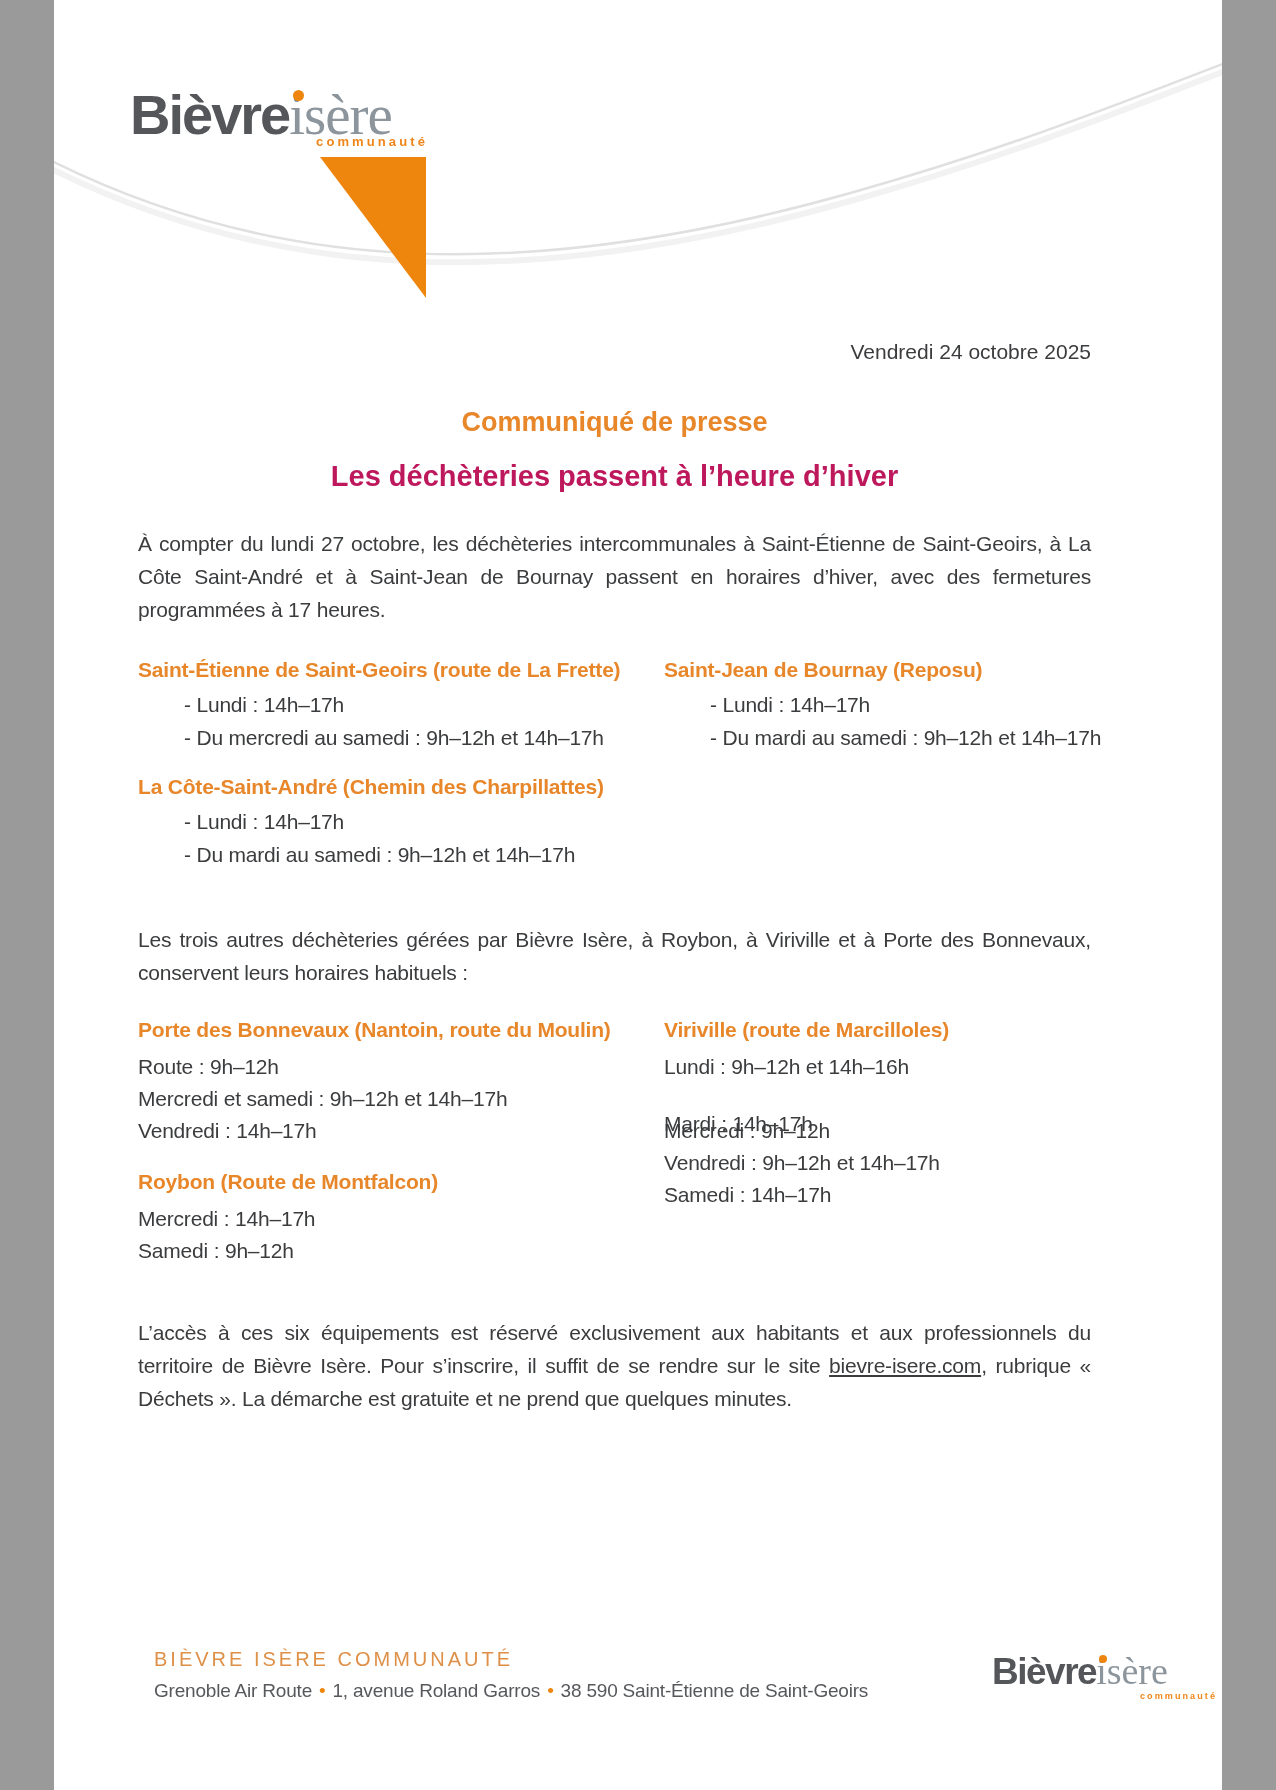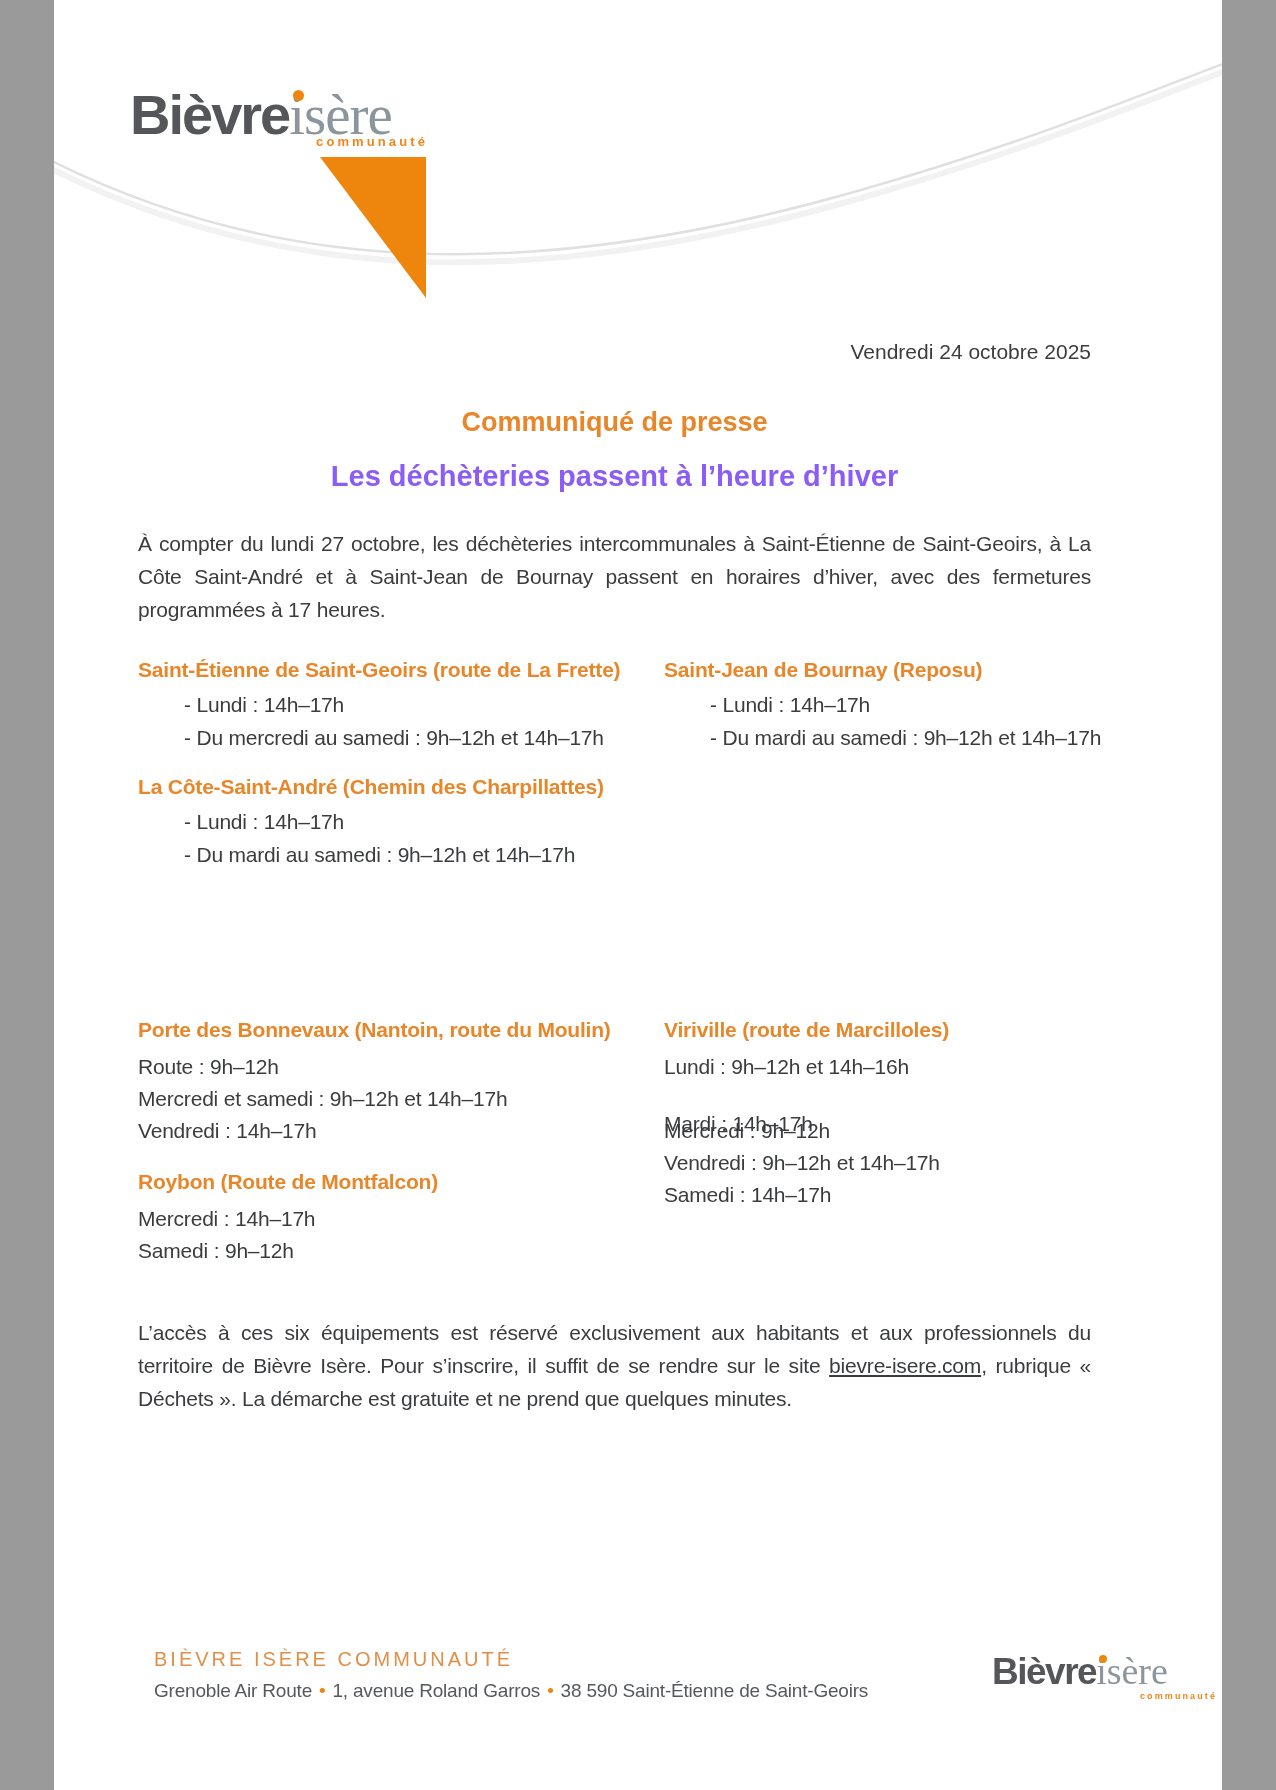--- a/index.html
+++ b/index.html
@@ -21,21 +21,21 @@
   .logo .b2{position:relative;font-family:"Liberation Serif", serif;font-size:57px;color:#8c959c;letter-spacing:-1px;}
   .logo .idot{position:absolute;left:4px;top:7px;width:11px;height:11px;border-radius:50%;background:#ee860d;}
   .logo-comm{left:262px;top:134px;width:112px;text-align:right;font-size:13px;font-weight:bold;color:#f08519;letter-spacing:3.1px;}
   .triangle{left:266px;top:157px;width:106px;height:141px;background:#ee860d;
     clip-path:polygon(0 0,100% 0,100% 100%);}
 
   
   .col-block{left:84px;width:953px;}
   .date{top:340px;text-align:right;font-size:21px;color:#3b3c3e;}
   .kicker{top:407px;text-align:center;font-size:27px;font-weight:bold;color:#e8862a;}
-  .headline{top:460px;text-align:center;font-size:29px;font-weight:bold;color:#8b5cf6;}
+  .headline{top:460px;text-align:center;font-size:29px;font-weight:bold;color:#be185d;}
   .para{font-size:21px;line-height:33px;text-align:justify;color:#3b3c3e;letter-spacing:-0.2px;}
   .intro{top:527px;}
   .middle{top:923px;}
   .closing{top:1316px;}
   .link{text-decoration:underline;color:#3b3c3e;cursor:pointer;}
 
   .fac-head{font-size:21px;font-weight:bold;color:#e8862a;white-space:nowrap;letter-spacing:-0.2px;}
   .sched{font-size:21px;color:#3b3c3e;white-space:nowrap;letter-spacing:-0.2px;}
 
   
@@ -76,20 +76,21 @@
   <div class="abs sched" style="left:130px;top:726px;">- Du mercredi au samedi : 9h–12h et 14h–17h</div>
 
   <div class="abs fac-head" style="left:84px;top:775px;">La Côte-Saint-André (Chemin des Charpillattes)</div>
   <div class="abs sched" style="left:130px;top:810px;">- Lundi : 14h–17h</div>
   <div class="abs sched" style="left:130px;top:843px;">- Du mardi au samedi : 9h–12h et 14h–17h</div>
 
   <div class="abs fac-head" style="left:610px;top:658px;">Saint-Jean de Bournay (Reposu)</div>
   <div class="abs sched" style="left:656px;top:693px;">- Lundi : 14h–17h</div>
   <div class="abs sched" style="left:656px;top:726px;">- Du mardi au samedi : 9h–12h et 14h–17h</div>
 
+  <div class="abs col-block para middle">Les trois autres déchèteries gérées par Bièvre Isère, à Roybon, à Viriville et à Porte des Bonnevaux, conservent leurs horaires habituels :</div>
 
   <div class="abs fac-head" style="left:84px;top:1018px;">Porte des Bonnevaux (Nantoin, route du Moulin)</div>
   <div class="abs sched" style="left:84px;top:1055px;">Route : 9h–12h</div>
   <div class="abs sched" style="left:84px;top:1087px;">Mercredi et samedi : 9h–12h et 14h–17h</div>
   <div class="abs sched" style="left:84px;top:1119px;">Vendredi : 14h–17h</div>
 
   <div class="abs fac-head" style="left:84px;top:1170px;">Roybon (Route de Montfalcon)</div>
   <div class="abs sched" style="left:84px;top:1207px;">Mercredi : 14h–17h</div>
   <div class="abs sched" style="left:84px;top:1239px;">Samedi : 9h–12h</div>
 

